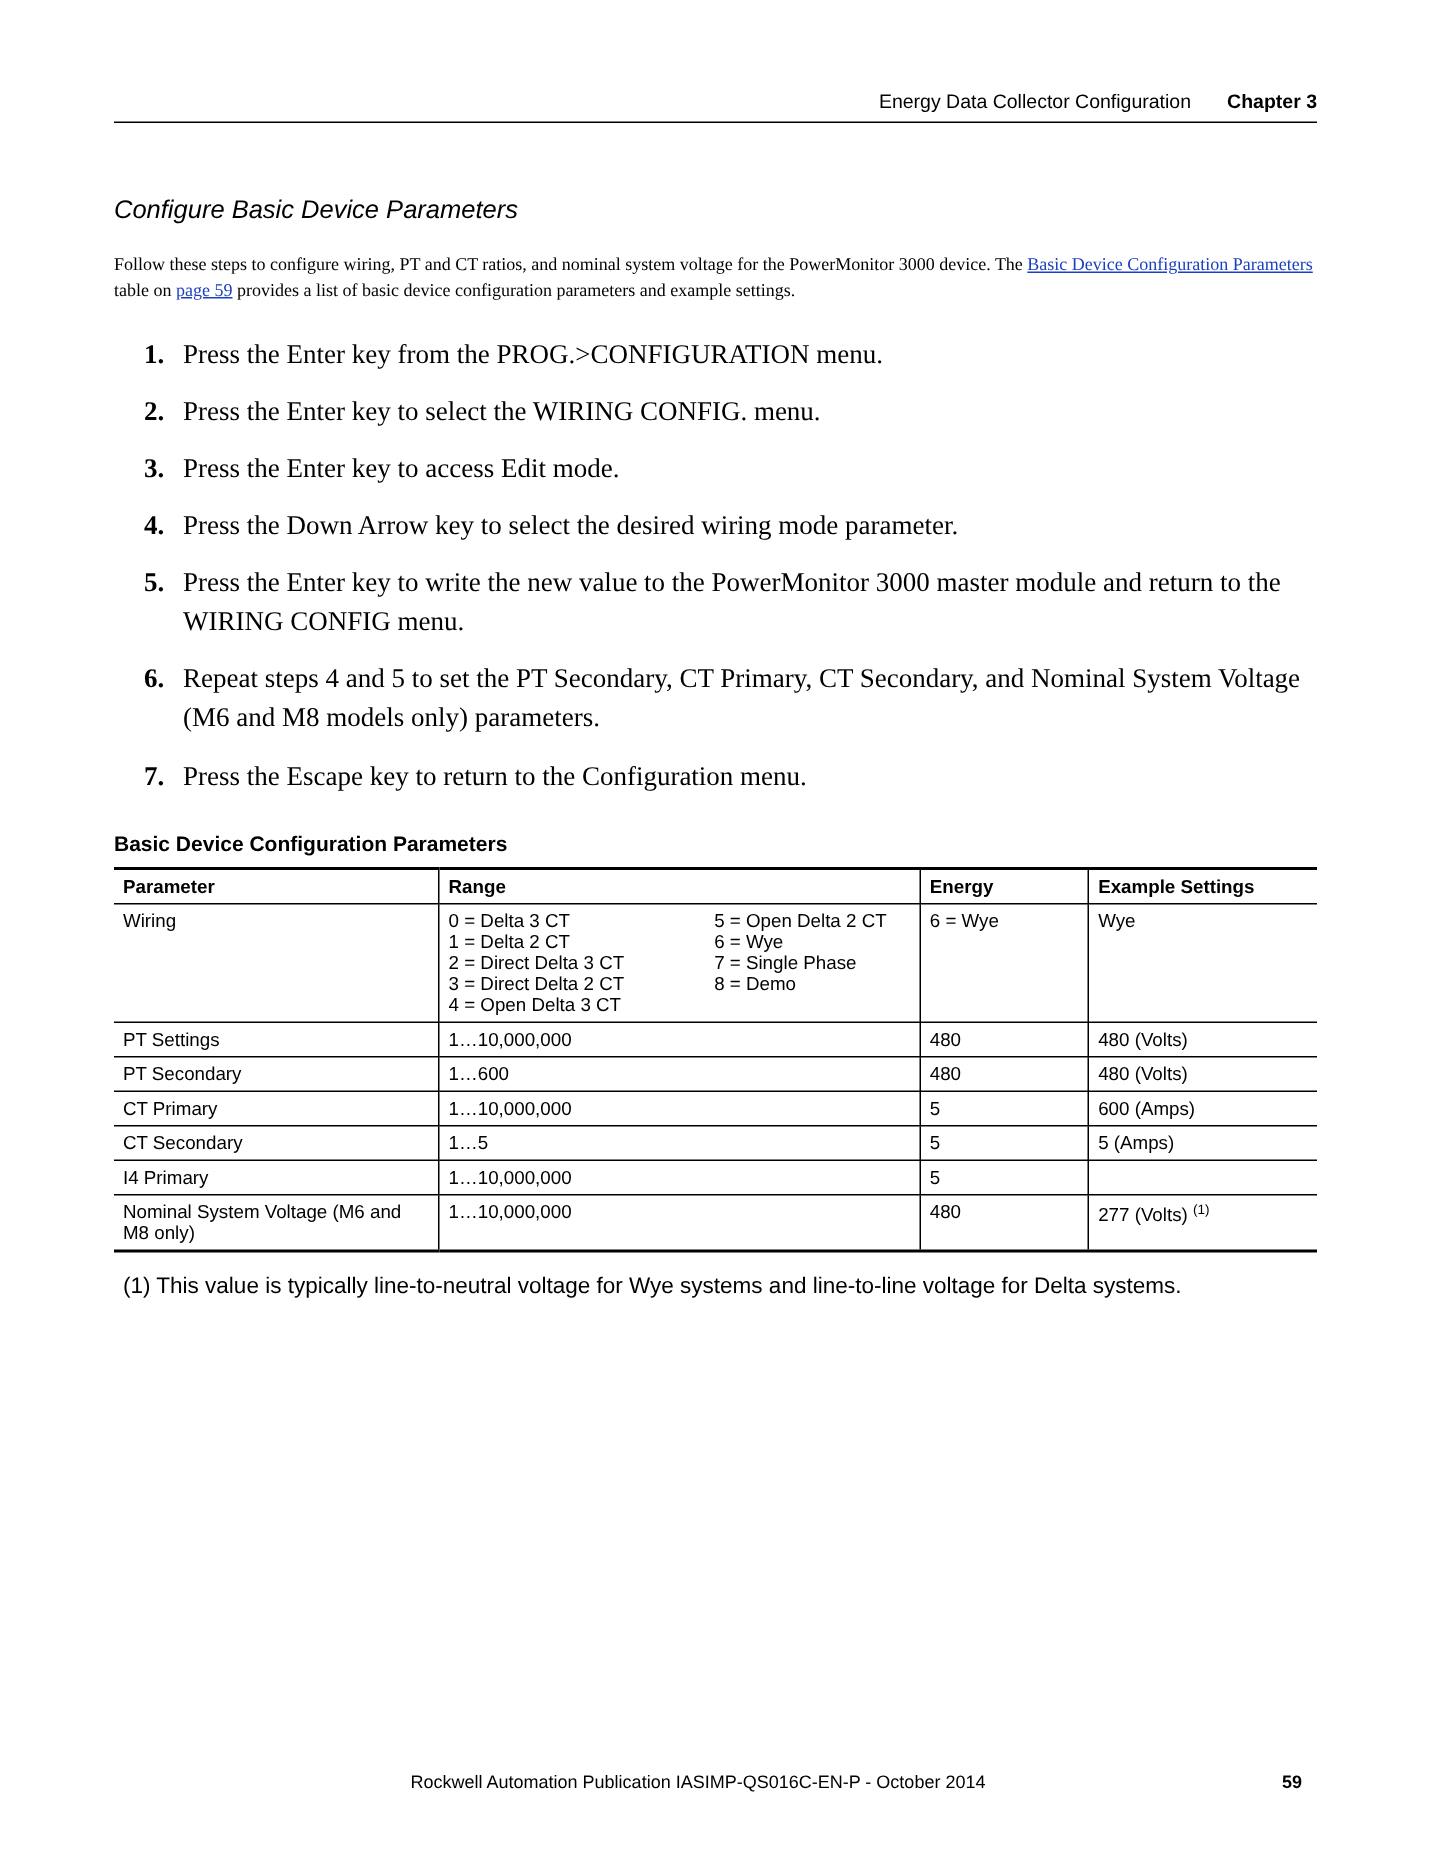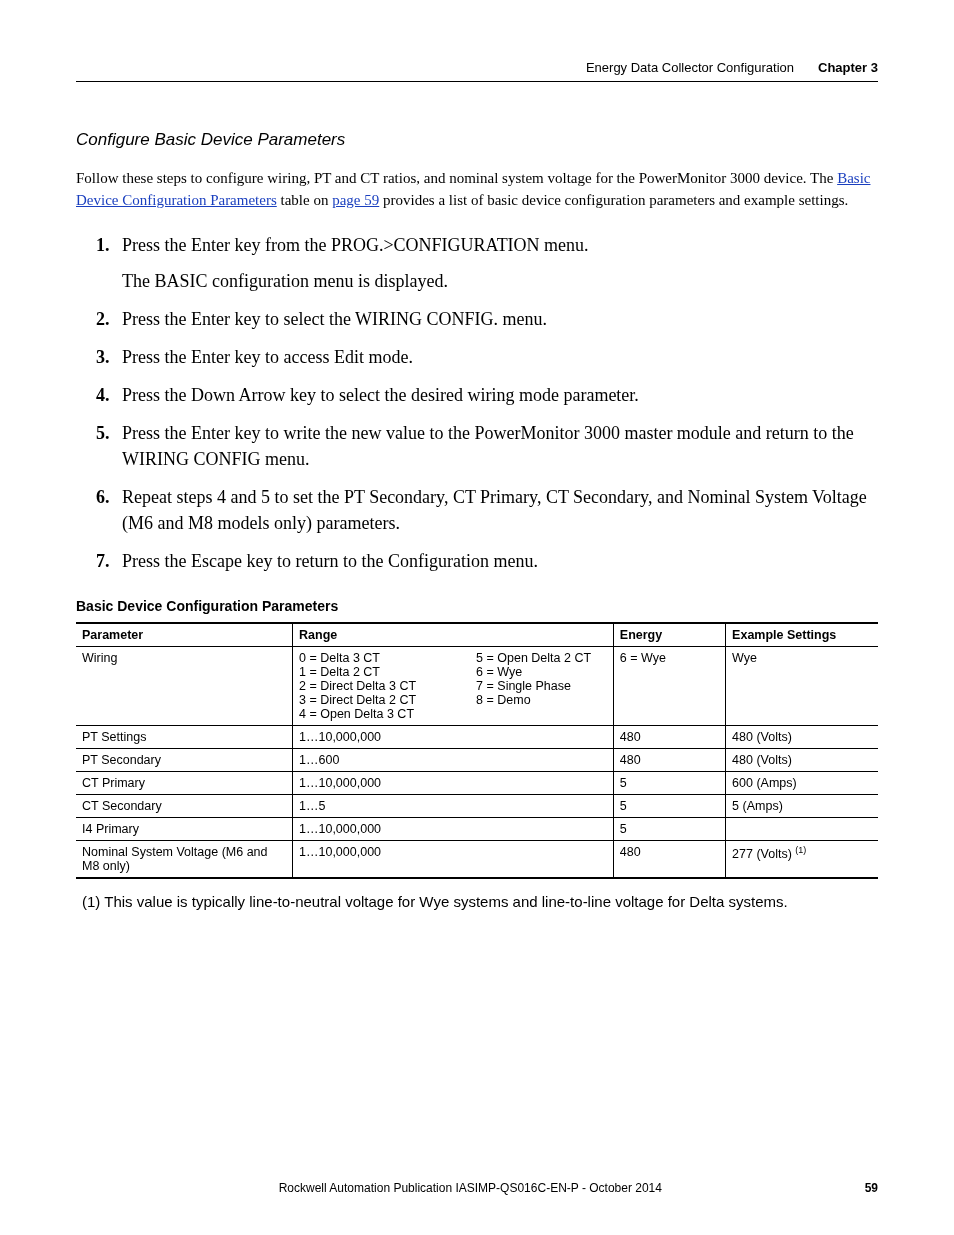--- a/index.html
+++ b/index.html
@@ -23,21 +23,21 @@
   .hdr .chap-title { margin-right: 24px; }
   .hdr .chap-label { font-weight: 700; }
   .section-title {
     font-family: Arial, Helvetica, sans-serif;
     font-style: italic;
     font-size: 17px;
     font-weight: 400;
     margin-bottom: 18px;
   }
   .intro {
-    font-size: 15px;
+    font-size: 12px;
     line-height: 1.45;
     margin-bottom: 20px;
   }
   .link { color: #1a3fbf; text-decoration: underline; }
   ol.steps {
     list-style: none;
     counter-reset: step;
     padding-left: 46px;
     margin-bottom: 24px;
   }
@@ -87,21 +87,21 @@
   .footnote {
     font-family: Arial, Helvetica, sans-serif;
     font-size: 15px;
     margin-top: 14px;
     padding-left: 6px;
   }
   .footer {
     position: absolute;
     bottom: 40px;
     left: 76px;
-    right: 76px;
+    right: 86px;
     display: flex;
     justify-content: space-between;
     font-family: Arial, Helvetica, sans-serif;
     font-size: 12px;
   }
   .footer .pub { flex: 1; text-align: center; }
   .footer .pg { font-weight: 700; }
   col.c-param { width: 27%; }
   col.c-range { width: 40%; }
   col.c-def   { width: 14%; }
@@ -117,21 +117,20 @@
 
 <h2 class="section-title">Configure Basic Device Parameters</h2>
 
 <p class="intro">
   <span>Follow these steps to configure wiring, PT and CT ratios, and nominal system voltage for the PowerMonitor 3000 device. The </span><a href="#" class="link">Basic Device Configuration Parameters</a><span> table on </span><a href="#" class="link">page 59</a><span> provides a list of basic device configuration parameters and example settings.</span>
 </p>
 
 <ol class="steps">
   <li>
     <span>Press the Enter key from the PROG.&gt;CONFIGURATION menu.</span>
-    <p class="step-sub">The BASIC configuration menu is displayed.</p>
   </li>
   <li><span>Press the Enter key to select the WIRING CONFIG. menu.</span></li>
   <li><span>Press the Enter key to access Edit mode.</span></li>
   <li><span>Press the Down Arrow key to select the desired wiring mode parameter.</span></li>
   <li><span>Press the Enter key to write the new value to the PowerMonitor 3000 master module and return to the WIRING CONFIG menu.</span></li>
   <li>
     <span>Repeat steps 4 and 5 to set the PT Secondary, CT Primary, CT Secondary, and Nominal System Voltage (M6 and M8 models only) parameters.</span>
   </li>
   <li><span>Press the Escape key to return to the Configuration menu.</span></li>
 </ol>

